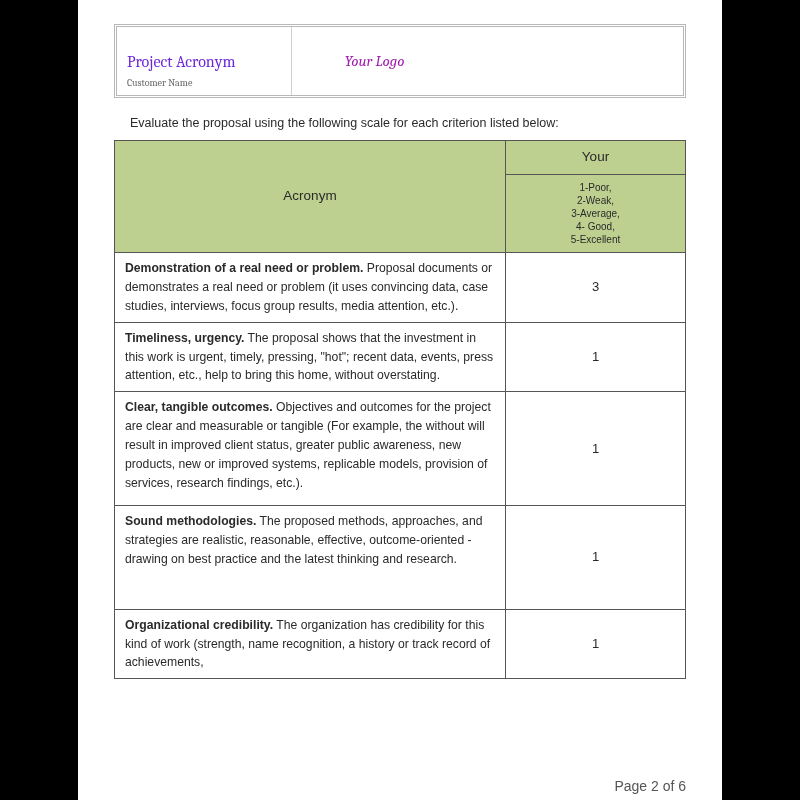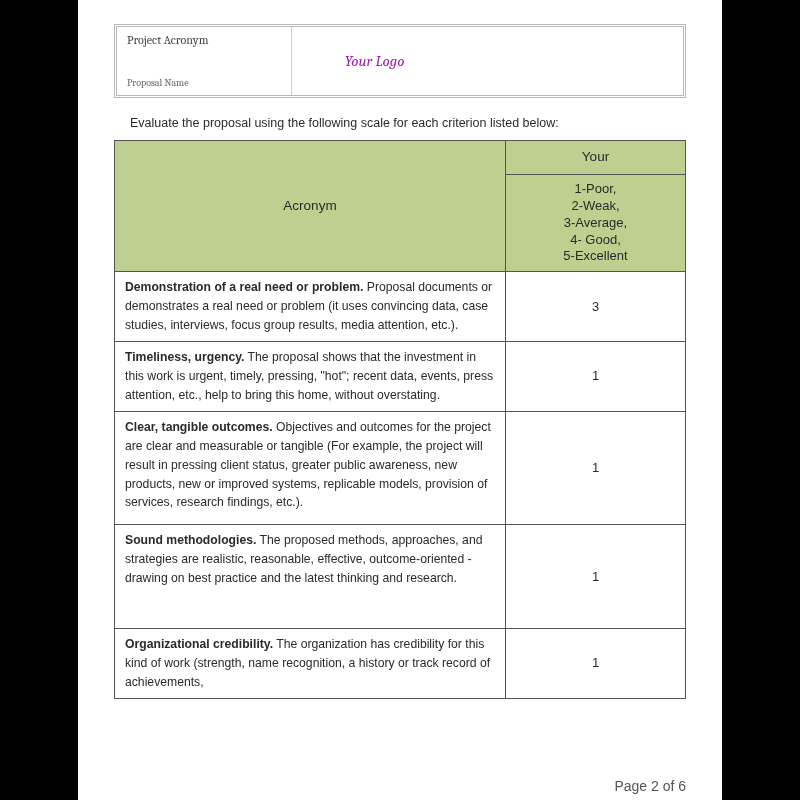--- a/index.html
+++ b/index.html
@@ -31,21 +31,21 @@
     border-right: 1px solid #cfcfcf;
     display: flex;
     flex-direction: column;
     justify-content: space-between;
     padding: 6px 10px;
   }
   .hdr-col:last-child { border-right: none; }
   .hdr-c1 { width: 31%; }
   .hdr-c2 { width: 40%; text-align: center; align-items: center; }
   .hdr-c3 { width: 29%; justify-content: center; align-items: center; }
-  .hdr-acronym { font-size: 12px; color: #404040; font-family: Cambria, Georgia, serif; }
+  .hdr-acronym { font-size: 16px; color: #6d28d9; font-family: Cambria, Georgia, serif; margin-top: 20px; }
   .hdr-cust { font-size: 10px; color: #666; font-family: Cambria, Georgia, serif; }
   .hdr-title { font-size: 13px; letter-spacing: 0.4px; color: #777; font-family: Cambria, Georgia, serif; margin-top: 4px; }
   .hdr-pid { font-size: 8.5px; color: #666; font-family: Cambria, Georgia, serif; margin-bottom: 2px; }
   .hdr-logo { font-size: 15px; color: #a21caf; font-style: italic; font-family: Cambria, Georgia, serif; }
   
   .instr { margin: 18px 0 10px 16px; font-size: 12.5px; }
   
   table.eval {
     width: 100%;
     border-collapse: collapse;
@@ -56,21 +56,21 @@
     border: 1px solid #555;
     padding: 6px 10px;
   }
   .th-top {
     background: #bdd090;
     font-weight: normal;
     text-align: center;
   }
   .th-proposal { font-size: 13.5px; vertical-align: middle; }
   .th-rate-top { font-size: 13.5px; padding-top: 6px; padding-bottom: 6px; }
-  .th-rate-scale { font-size: 13px; line-height: 1.3; padding: 3px 4px; }
+  .th-rate-scale { font-size: 10px; line-height: 1.3; padding: 3px 4px; }
   td.crit { vertical-align: top; padding: 8px 10px 26px 10px; }
   td.crit b { font-weight: bold; }
   td.rate { text-align: center; vertical-align: middle; width: 180px; font-size: 13px; }
   .row3 td.crit { padding-bottom: 12px; }
   .row4 td.crit { padding-bottom: 40px; }
   
   .footer {
     position: absolute;
     bottom: 6px;
     right: 36px;
@@ -79,21 +79,21 @@
   }
 </style>
 </head>
 <body>
 
 <div class="page">
 
   <div class="hdr">
     <div class="hdr-col hdr-c1">
       <div class="hdr-acronym">Project Acronym</div>
-      <div class="hdr-cust">Proposal Name</div>
+      <div class="hdr-cust">Customer Name</div>
     </div>
     <div class="hdr-col hdr-c3">
       <div class="hdr-logo">Your Logo</div>
     </div>
   </div>
 
   <p class="instr">Evaluate the proposal using the following scale for each criterion listed below:</p>
 
   <table class="eval">
     <thead>
@@ -119,21 +119,21 @@
         <td class="rate">3</td>
       </tr>
       <tr>
         <td class="crit">
           <b>Timeliness, urgency.</b><span>  The proposal shows that the investment in this work is urgent, timely, pressing, "hot"; recent data, events, press attention, etc., help to bring this home, without overstating.</span>
         </td>
         <td class="rate">1</td>
       </tr>
       <tr class="row3">
         <td class="crit">
-          <b>Clear, tangible outcomes.</b><span>  Objectives and outcomes for the project are clear and measurable or tangible (For example, the project will result in pressing client status, greater public awareness, new products, new or improved systems, replicable models, provision of services, research findings, etc.).</span>
+          <b>Clear, tangible outcomes.</b><span>  Objectives and outcomes for the project are clear and measurable or tangible (For example, the without will result in improved client status, greater public awareness, new products, new or improved systems, replicable models, provision of services, research findings, etc.).</span>
         </td>
         <td class="rate">1</td>
       </tr>
       <tr class="row4">
         <td class="crit">
           <b>Sound methodologies.</b><span>  The proposed methods, approaches, and strategies are realistic, reasonable, effective, outcome-oriented - drawing on best practice and the latest thinking and research.</span>
         </td>
         <td class="rate">1</td>
       </tr>
       <tr>

